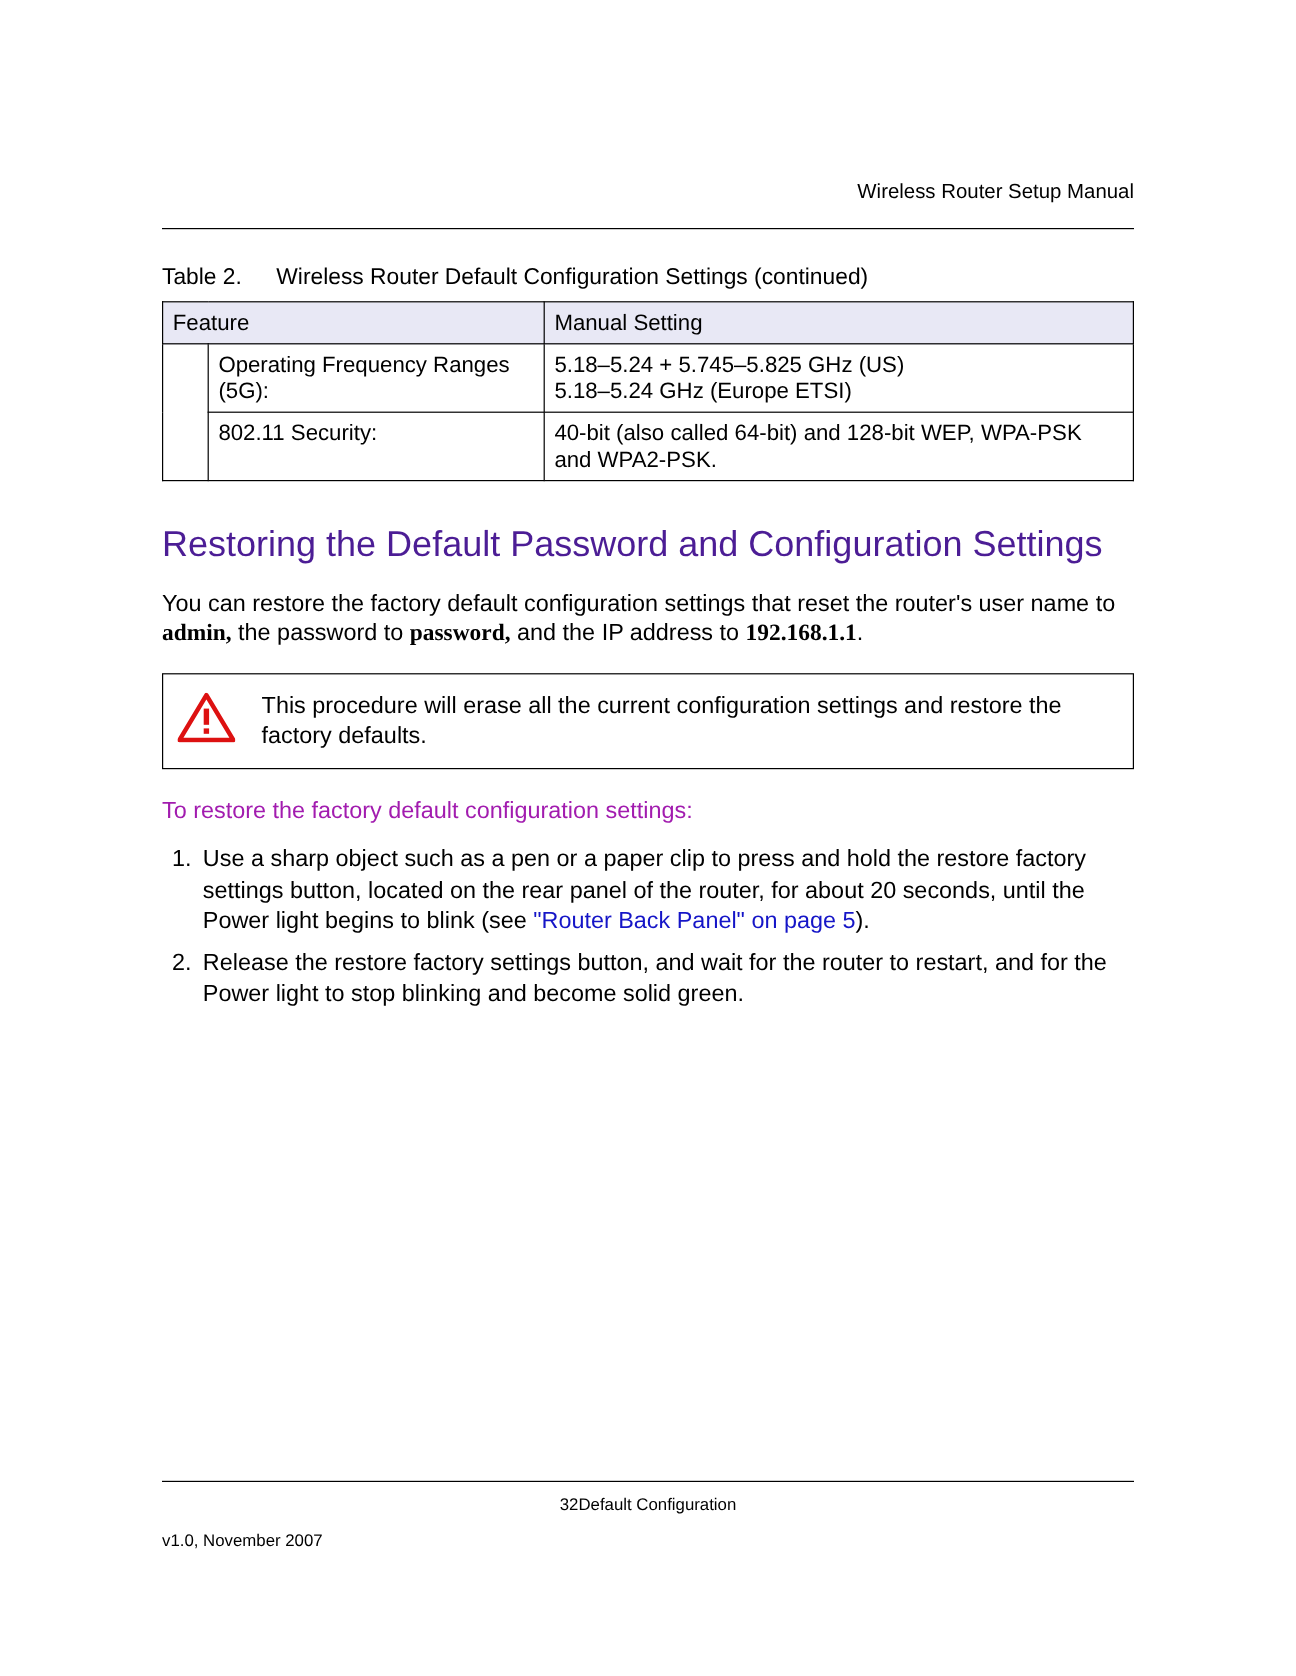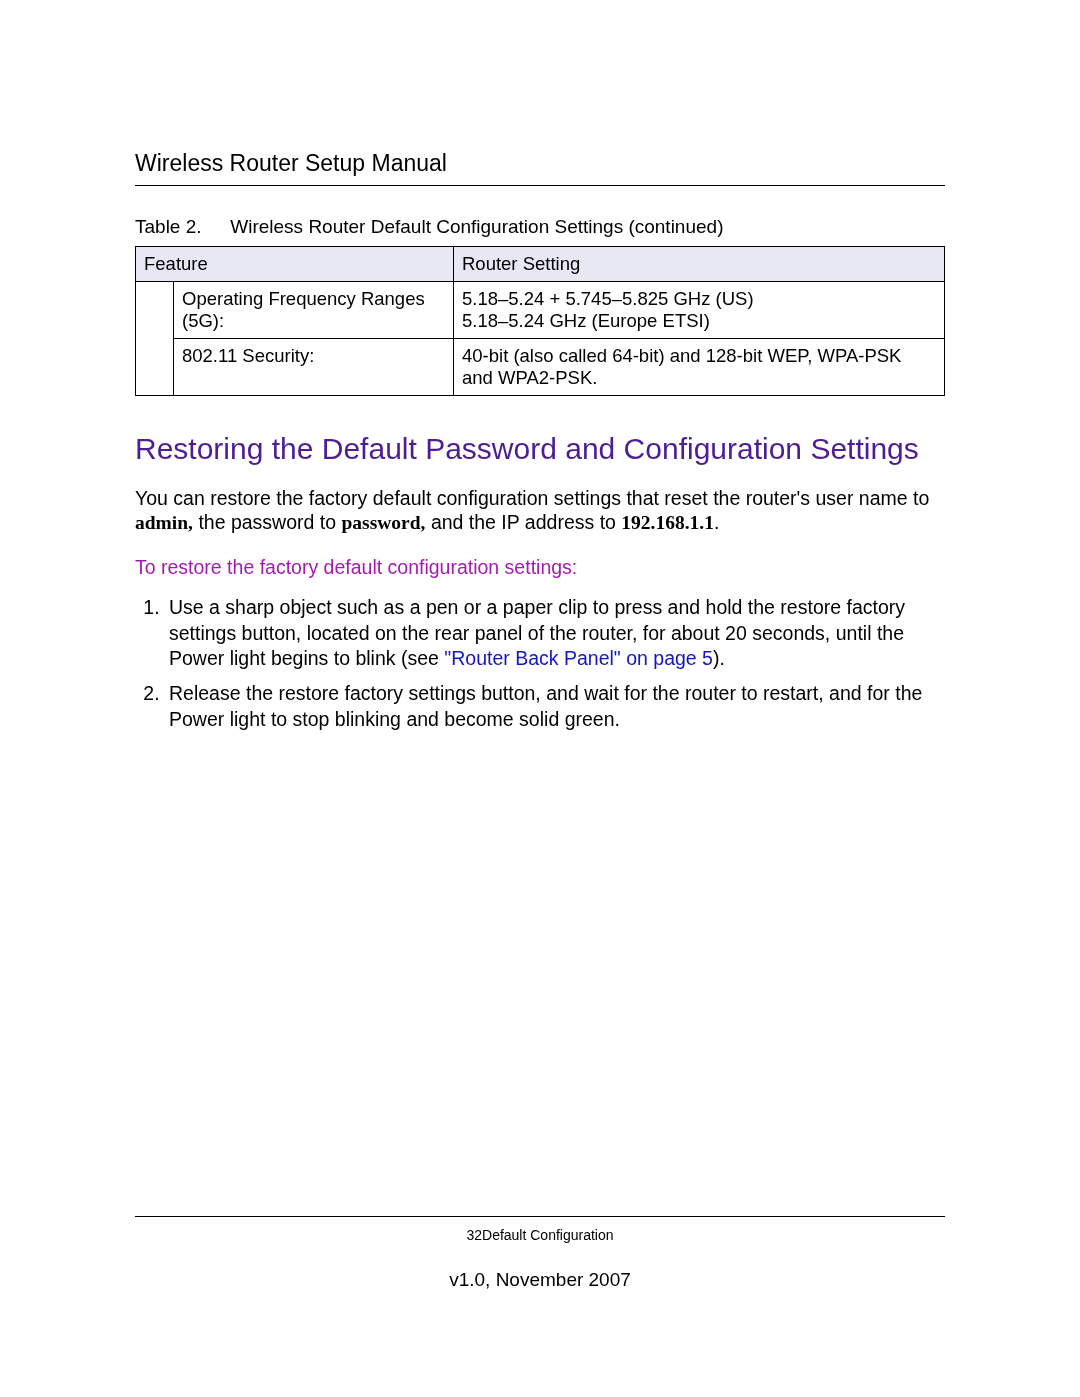--- a/index.html
+++ b/index.html
@@ -11,22 +11,23 @@
   }
   .page {
     width: 1080px;
     height: 1397px;
     position: relative;
     box-sizing: border-box;
     padding: 150px 135px 0 135px;
     font-size: 19px;
   }
   .header-title {
-    font-size: 23px;
-    margin-bottom: 8px;
+    font-size: 17px;
+    margin-bottom: 20px;
+    text-align: right;
   }
   .header-rule {
     border: none;
     border-top: 1.5px solid #000;
     margin: 0 0 30px 0;
   }
   .table-caption {
     font-size: 19px;
     margin-bottom: 8px;
   }
@@ -111,23 +112,22 @@
     border: none;
     border-top: 1.5px solid #000;
     margin: 0 0 10px 0;
   }
   .footer-row {
     display: flex;
     justify-content: center;
     font-size: 14px;
   }
   .footer-version {
-    text-align: center;
-    font-size: 19px;
-    margin-top: 26px;
+    font-size: 14px;
+    margin-top: 14px;
   }
 </style>
 </head>
 <body>
 
 <div class="page">
 
   <div class="header-title">Wireless Router Setup Manual</div>
   <hr class="header-rule">
 
@@ -138,21 +138,21 @@
 
   <table class="settings">
     <colgroup>
       <col class="col-indent">
       <col class="col-feature">
       <col>
     </colgroup>
     <thead>
       <tr>
         <th colspan="2">Feature</th>
-        <th>Router Setting</th>
+        <th>Manual Setting</th>
       </tr>
     </thead>
     <tbody>
       <tr>
         <td rowspan="2"></td>
         <td>Operating Frequency Ranges (5G):</td>
         <td>
           <div>5.18–5.24 + 5.745–5.825 GHz (US)</div>
           <div>5.18–5.24 GHz (Europe ETSI)</div>
         </td>
@@ -163,20 +163,30 @@
       </tr>
     </tbody>
   </table>
 
   <h2 class="section">Restoring the Default Password and Configuration Settings</h2>
 
   <p class="body-para">
     <span>You can restore the factory default configuration settings that reset the router's user name to </span><span class="bold-serif">admin,</span><span> the password to </span><span class="bold-serif">password,</span><span> and the IP address to </span><span class="bold-serif">192.168.1.1</span><span>.</span>
   </p>
 
+  <div class="warning-box">
+    <div class="warning-icon">
+      <svg viewBox="0 0 64 56" width="48" height="42">
+        <polygon points="32,3 62,53 2,53" fill="none" stroke="#d11" stroke-width="5" stroke-linejoin="round"></polygon>
+        <rect x="29" y="18" width="6" height="18" fill="#d11"></rect>
+        <rect x="29" y="40" width="6" height="6" fill="#d11"></rect>
+      </svg>
+    </div>
+    <div class="warning-text">This procedure will erase all the current configuration settings and restore the factory defaults.</div>
+  </div>
 
   <p class="subhead">To restore the factory default configuration settings:</p>
 
   <ol class="steps">
     <li>
       <span>Use a sharp object such as a pen or a paper clip to press and hold the restore factory settings button, located on the rear panel of the router, for about 20 seconds, until the Power light begins to blink (see </span><span class="xref">"Router Back Panel" on page 5</span><span>).</span>
     </li>
     <li>
       <span>Release the restore factory settings button, and wait for the router to restart, and for the Power light to stop blinking and become solid green.</span>
     </li>

